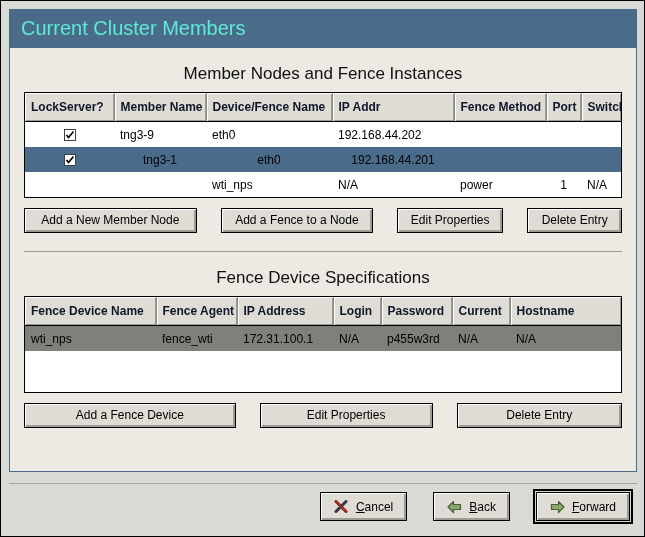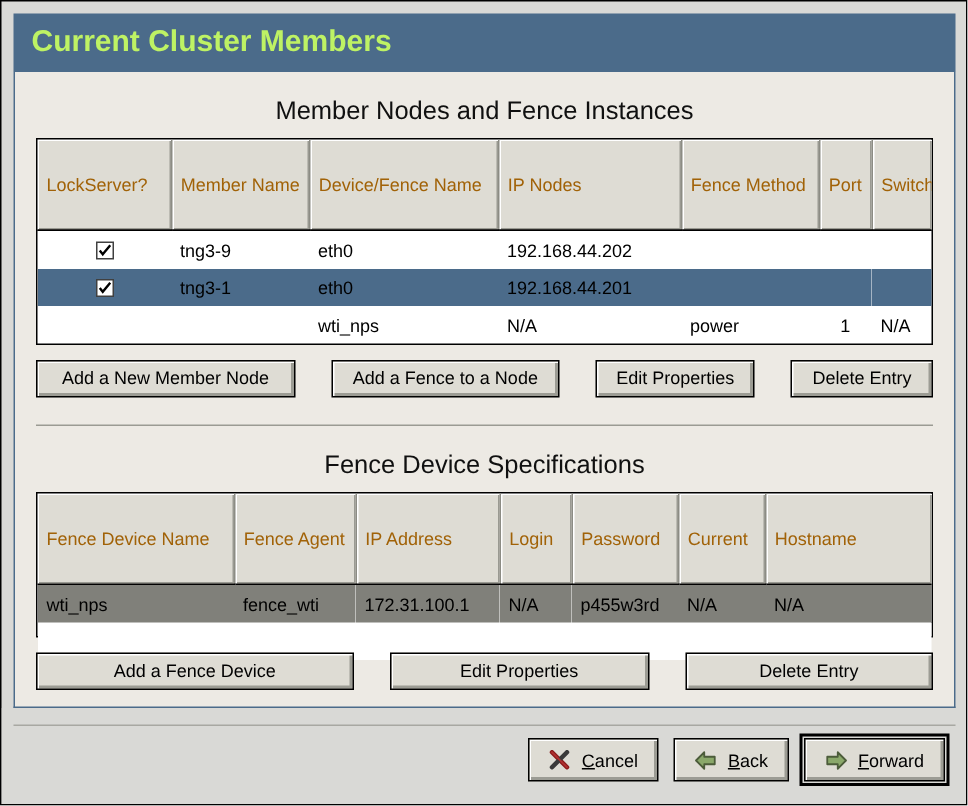--- a/index.html
+++ b/index.html
@@ -28,23 +28,23 @@
     left: 8px;
     top: 8px;
     width: 628px;
     height: 39px;
     background: #4b6b8a;
     box-sizing: border-box;
     display: flex;
     align-items: center;
   }
   .titlebar-text {
-    color: #bef264;
+    color: #5eead4;
     font-size: 20px;
-    font-weight: bold;
+    font-weight: normal;
     padding-left: 12px;
     letter-spacing: 0px;
     white-space: nowrap;
   }
 
   
   .content-panel {
     position: absolute;
     left: 8px;
     top: 47px;
@@ -75,42 +75,43 @@
     border-collapse: collapse;
     width: 100%;
     table-layout: fixed;
     font-size: 12px;
   }
   table.grid thead th {
     background: #dedcd4;
     border-right: 1px solid #8c8c84;
     border-bottom: 1px solid #000000;
     box-shadow: inset 1px 1px 0 #ffffff, inset -1px -1px 0 #9a9a92;
-    font-weight: normal;
+    font-weight: bold;
     text-align: left;
-    padding: 20px 6px;
+    padding: 4px 6px;
     height: 20px;
-    color: #a16207;
+    color: #0f172a;
     white-space: nowrap;
     overflow: hidden;
   }
   table.grid thead th:last-child {
     border-right: none;
   }
   table.grid tbody td {
     padding: 3px 6px;
     height: 19px;
     color: #000000;
     white-space: nowrap;
     overflow: hidden;
     border: none;
   }
   tr.row-selected-blue td {
     background: #4b6b8a;
     color: #ffffff;
+    text-align: center;
   }
   tr.row-selected-gray td {
     background: #80807a;
     color: #ffffff;
   }
   td.center { text-align: center; }
 
   .filler-row td {
     background: #ffffff;
     height: 18px;
@@ -177,21 +178,21 @@
     top: 11px;
     width: 628px;
     height: 1px;
     background: #a8a8a2;
   }
   .footer-buttons {
     position: absolute;
     right: 14px;
     top: 20px;
     display: flex;
-    gap: 10px;
+    gap: 26px;
   }
   .btn-nav {
     background: #dedcd4;
     border: 1px solid #000000;
     box-shadow: inset 1px 1px 0 #ffffff, inset -2px -2px 0 #9c9c94;
     font-size: 12px;
     color: #000000;
     height: 29px;
     box-sizing: border-box;
     display: flex;
@@ -237,21 +238,21 @@
           <col style="width:122px">
             <col style="width:92px">
             <col style="width:35px">
             <col style="width:40px">
         </colgroup>
         <thead>
           <tr>
             <th>LockServer?</th>
             <th>Member Name</th>
             <th>Device/Fence Name</th>
-            <th>IP Nodes</th>
+            <th>IP Addr</th>
             <th>Fence Method</th>
             <th>Port</th>
             <th>Switch</th>
           </tr>
         </thead>
         <tbody>
           <tr>
             <td class="center">
               <span class="checkbox">
                 <svg width="10" height="10" viewBox="0 0 10 10" aria-hidden="true">

